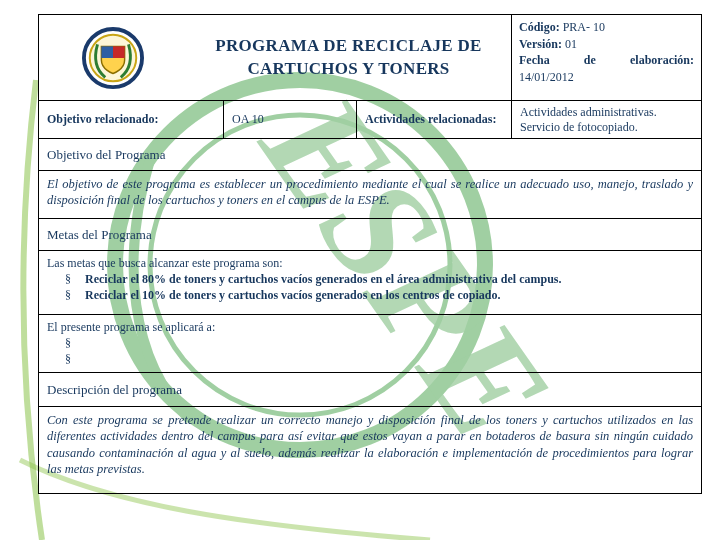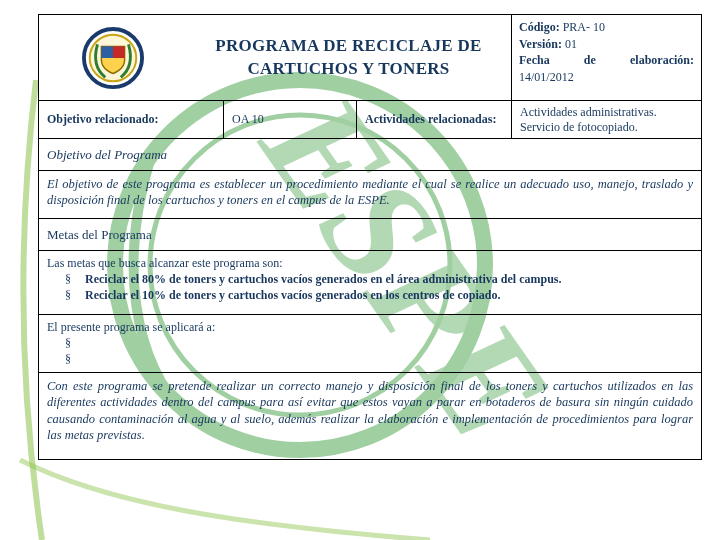--- a/index.html
+++ b/index.html
@@ -30,21 +30,21 @@
   .fecha-label{font-weight:bold;display:flex;justify-content:space-between;}
   
   .r2{height:38px;}
   .r2 .cell{display:flex;align-items:center;font-size:12px;}
   .c-obj-label{width:184px;font-weight:bold;}
   .c-obj-val{width:133px;}
   .c-act-label{width:155px;font-weight:bold;line-height:1.2;}
   .c-act-val{width:190px;font-size:11.5px;line-height:1.2;}
   
   .band{display:flex;align-items:center;padding:0 8px;font-size:13px;}
-  .band-objetivo{height:32px;font-style:italic;}
+  .band-objetivo{height:32px;}
   .band-metas{height:32px;}
   .band-areas{height:30px;}
   .band-desc{height:34px;}
   .body-txt{font-size:12.5px;line-height:1.3;padding:5px 8px;text-align:justify;font-style:italic;}
   .body-objetivo{height:48px;}
   .body-metas{height:64px;padding:4px 8px;font-size:12px;}
   .body-areas{height:58px;padding:4px 8px;font-size:12px;}
   .body-desc{height:86px;}
   .intro-line{font-size:12px;line-height:1.35;}
   .li{display:flex;padding-left:18px;line-height:1.35;font-size:12px;}
@@ -137,18 +137,21 @@
     <div class="row body-areas" style="display:block;">
       <div class="intro-line">El presente programa se aplicará a:</div>
       <div class="li">
         <span class="bullet">§</span>
       </div>
       <div class="li">
         <span class="bullet">§</span>
       </div>
     </div>
 
+    <div class="row band band-desc">
+      <span>Descripción del programa</span>
+    </div>
     <div class="row body-txt body-desc">
       <span>Con este programa se pretende realizar un correcto manejo y disposición final de los toners y cartuchos utilizados en las diferentes actividades dentro del campus para así evitar que estos vayan a parar en botaderos de basura sin ningún cuidado causando contaminación al agua y al suelo, además realizar la elaboración e implementación de procedimientos para lograr las metas previstas.</span>
     </div>
 
   </div>
 </div>
 
 </body></html>

